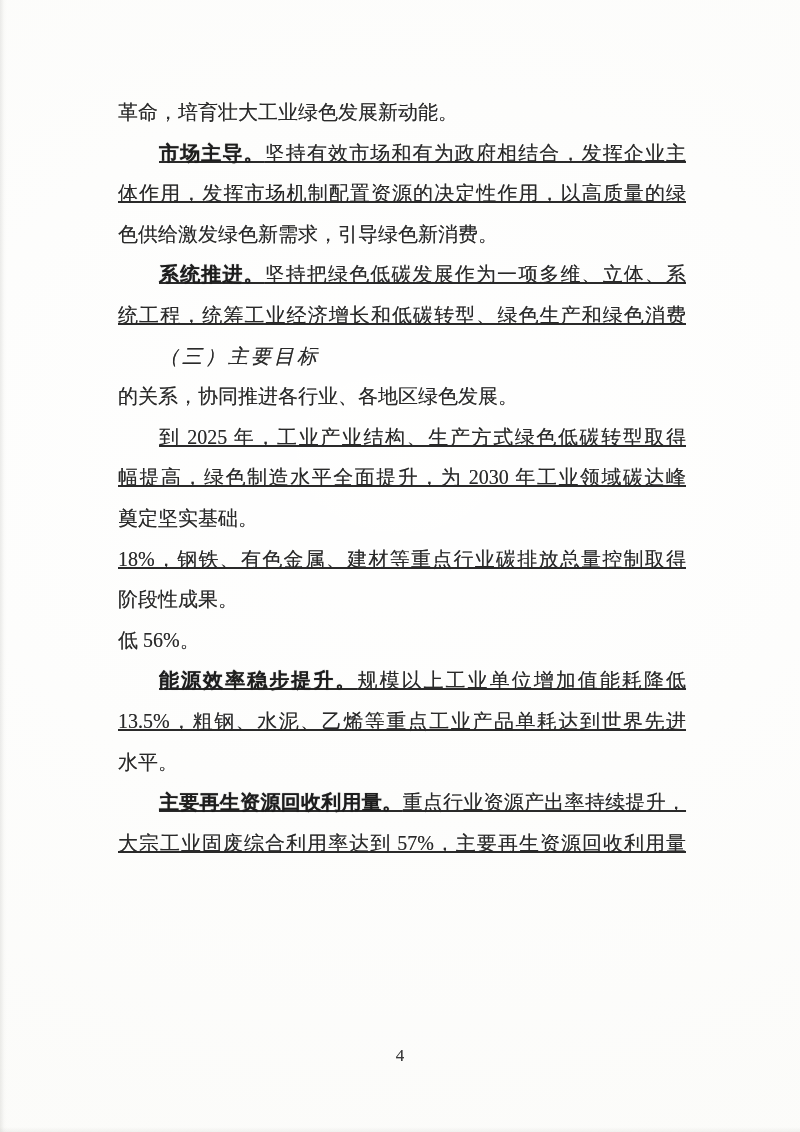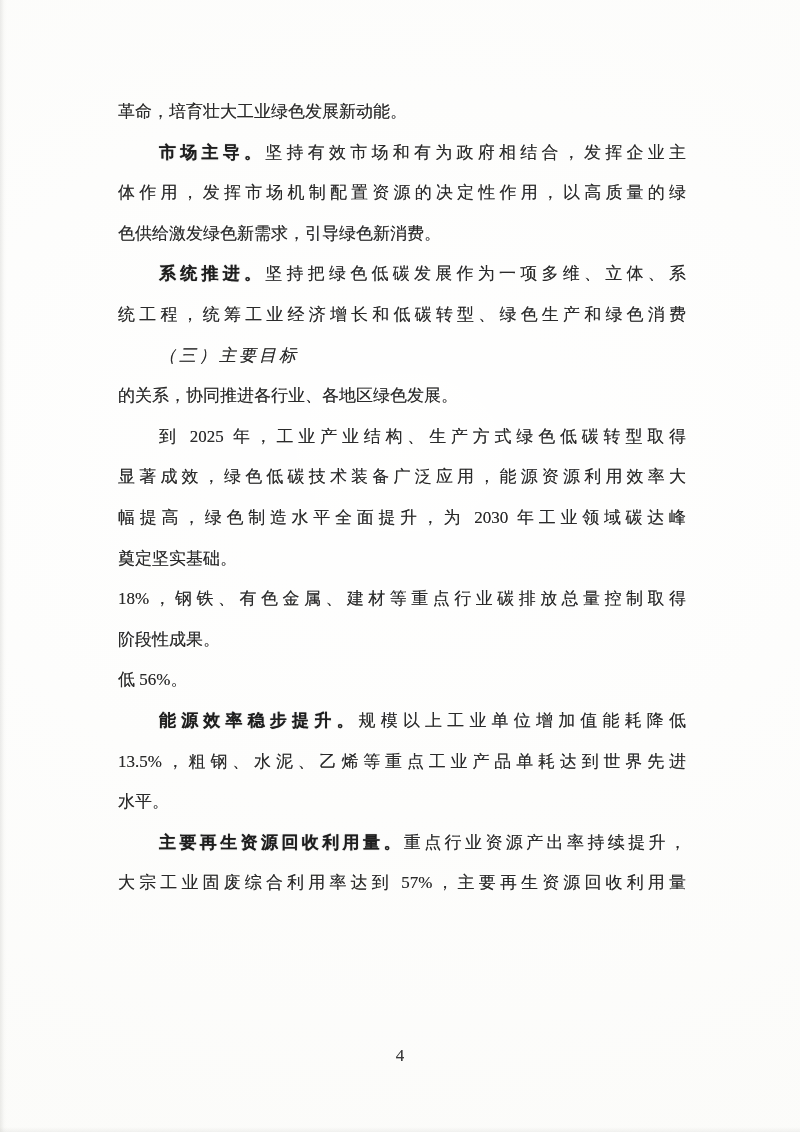--- a/index.html
+++ b/index.html
@@ -37,32 +37,33 @@
     width: 100%;
     height: 5px;
     background: linear-gradient(0deg, rgba(190,190,186,0.18), rgba(255,255,255,0));
   }
   .text-block {
     position: absolute;
     left: 118px;
     top: 92px;
     width: 568px;
     color: #2a2a2a;
-    font-size: 17px;
+    font-size: 20px;
     text-shadow: 0 0 0.6px rgba(40,40,40,0.55);
   }
   .line {
     height: 40.6px;
     line-height: 40.6px;
     white-space: pre-wrap;
     overflow: visible;
   }
   .line.just {
     text-align: justify;
     text-align-last: justify;
+    text-decoration: underline;
   }
   .line.indent {
     text-indent: 41px;
   }
   .line .lead {
     font-weight: 700;
     color: #1d1d1d;
     text-shadow: 0 0 0.8px rgba(20,20,20,0.7);
   }
   .line.kaiti {
@@ -90,21 +91,20 @@
   <div class="text-block">
       <div class="line"><span>革命，培育壮大工业绿色发展新动能。</span></div>
       <div class="line indent just"><span class="lead">市场主导。</span><span>坚持有效市场和有为政府相结合，发挥企业主</span></div>
       <div class="line just"><span>体作用，发挥市场机制配置资源的决定性作用，以高质量的绿</span></div>
       <div class="line"><span>色供给激发绿色新需求，引导绿色新消费。</span></div>
       <div class="line indent just"><span class="lead">系统推进。</span><span>坚持把绿色低碳发展作为一项多维、立体、系</span></div>
       <div class="line just"><span>统工程，统筹工业经济增长和低碳转型、绿色生产和绿色消费</span></div>
       <div class="line indent kaiti"><span>（三）主要目标</span></div>
       <div class="line"><span>的关系，协同推进各行业、各地区绿色发展。</span></div>
       <div class="line indent just"><span>到 2025 年，工业产业结构、生产方式绿色低碳转型取得</span></div>
-      <div class="line just"><span>显著成效，绿色低碳技术装备广泛应用，能源资源利用效率大</span></div>
       <div class="line just"><span>幅提高，绿色制造水平全面提升，为 2030 年工业领域碳达峰</span></div>
       <div class="line"><span>奠定坚实基础。</span></div>
       <div class="line just"><span>18%，钢铁、有色金属、建材等重点行业碳排放总量控制取得</span></div>
       <div class="line"><span>阶段性成果。</span></div>
       <div class="line"><span>低 56%。</span></div>
       <div class="line indent just"><span class="lead">能源效率稳步提升。</span><span>规模以上工业单位增加值能耗降低</span></div>
       <div class="line just"><span>13.5%，粗钢、水泥、乙烯等重点工业产品单耗达到世界先进</span></div>
       <div class="line"><span>水平。</span></div>
       <div class="line indent just"><span class="lead">主要再生资源回收利用量。</span><span>重点行业资源产出率持续提升，</span></div>
       <div class="line just"><span>大宗工业固废综合利用率达到 57%，主要再生资源回收利用量</span></div>

